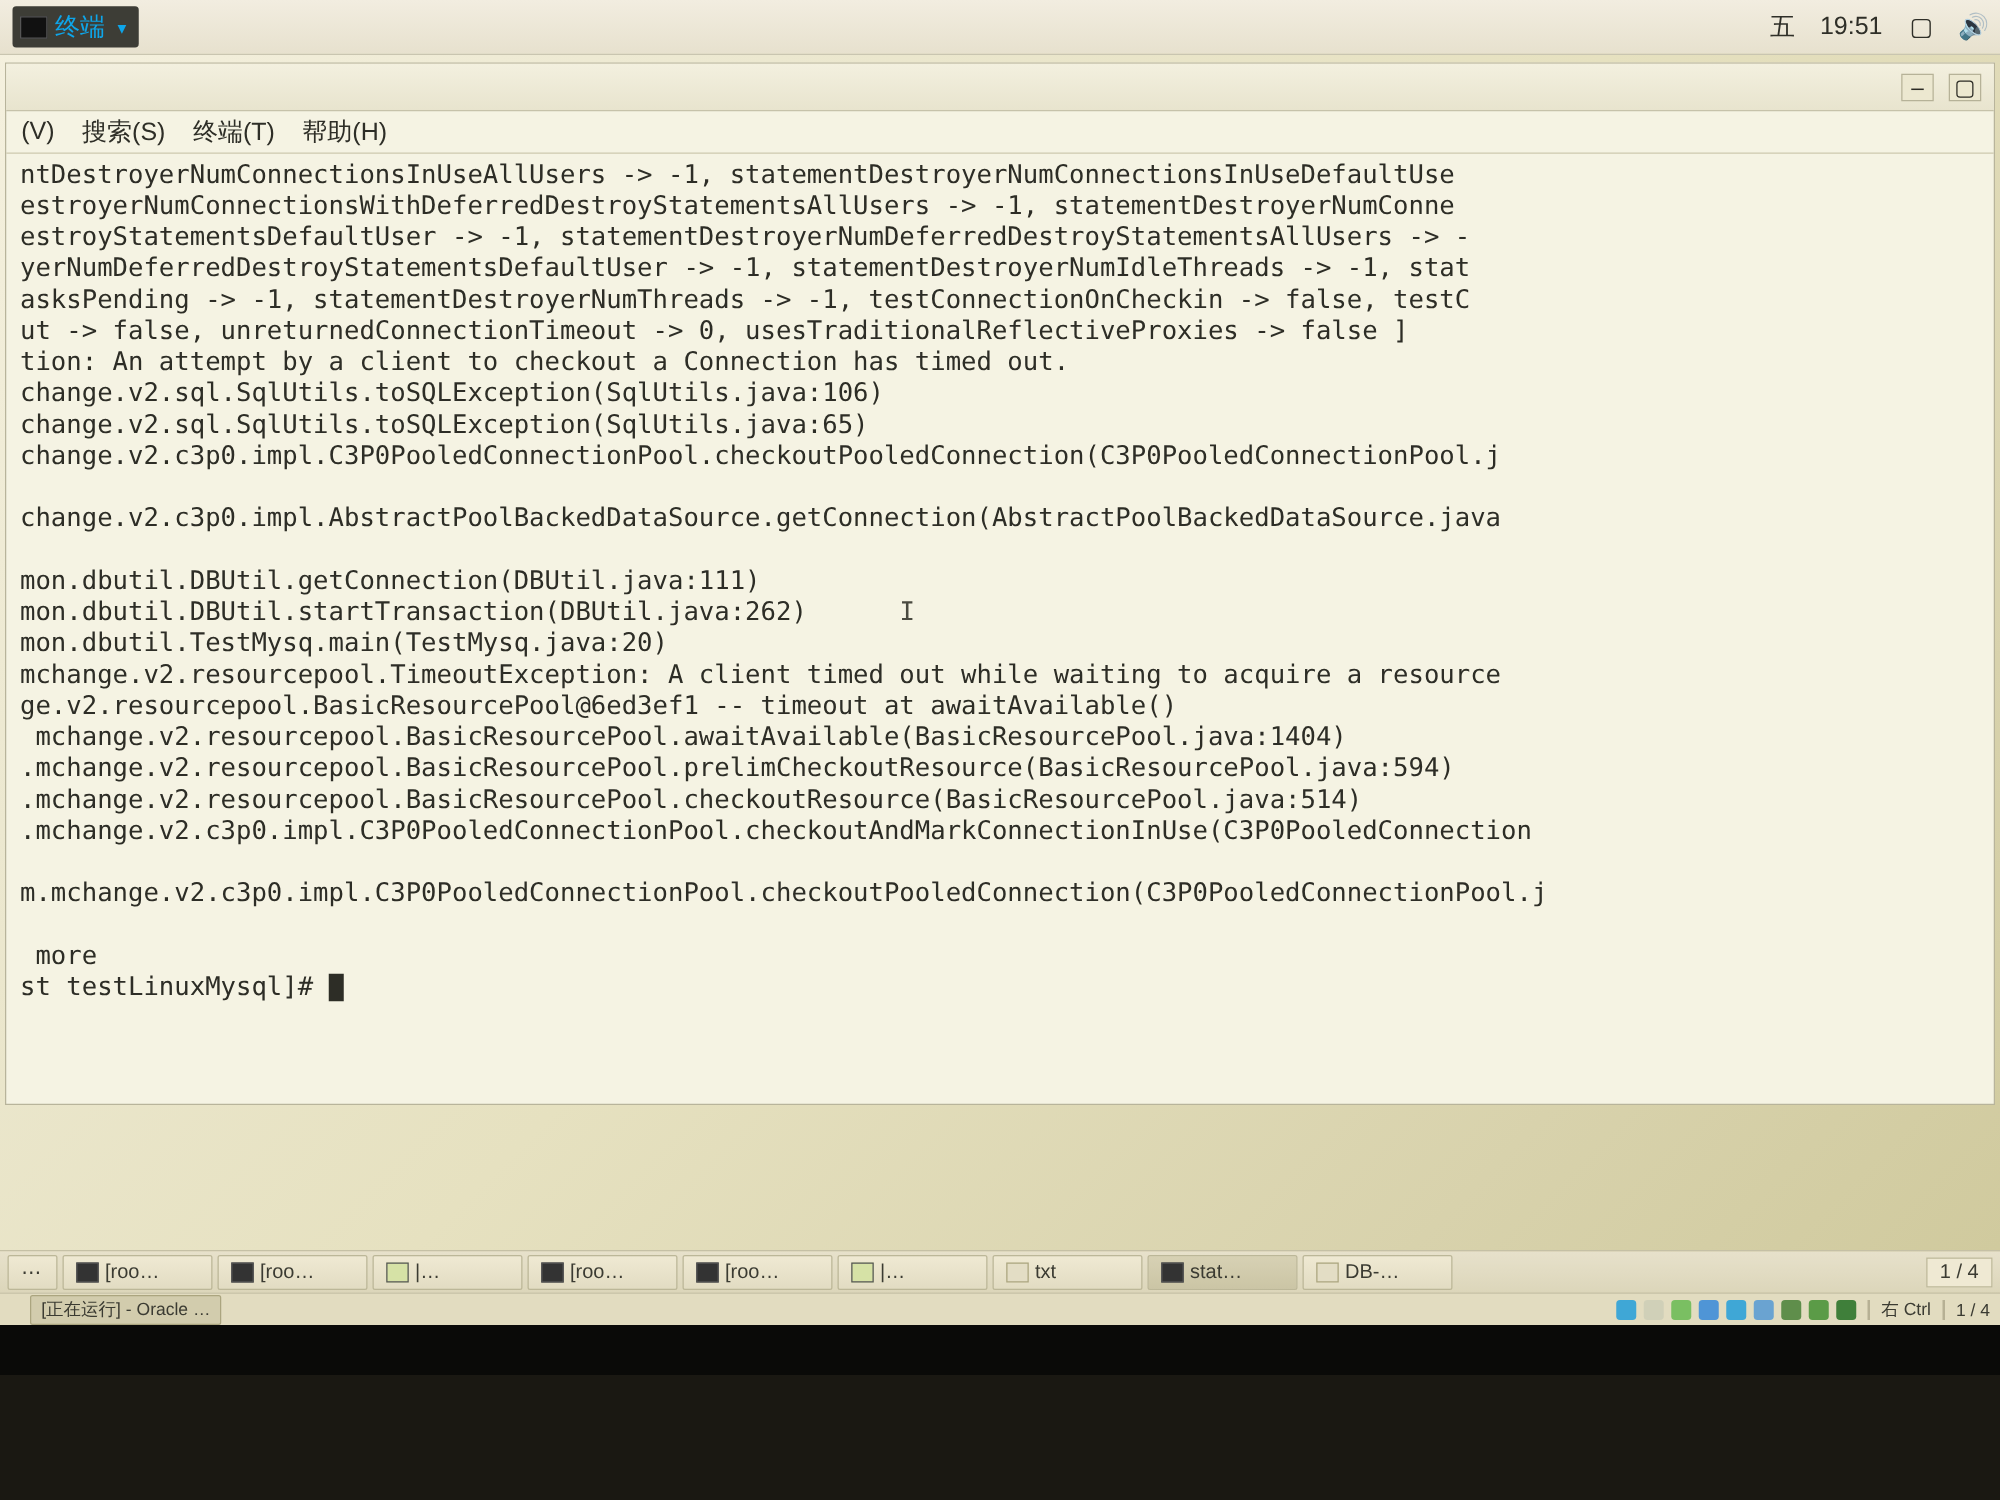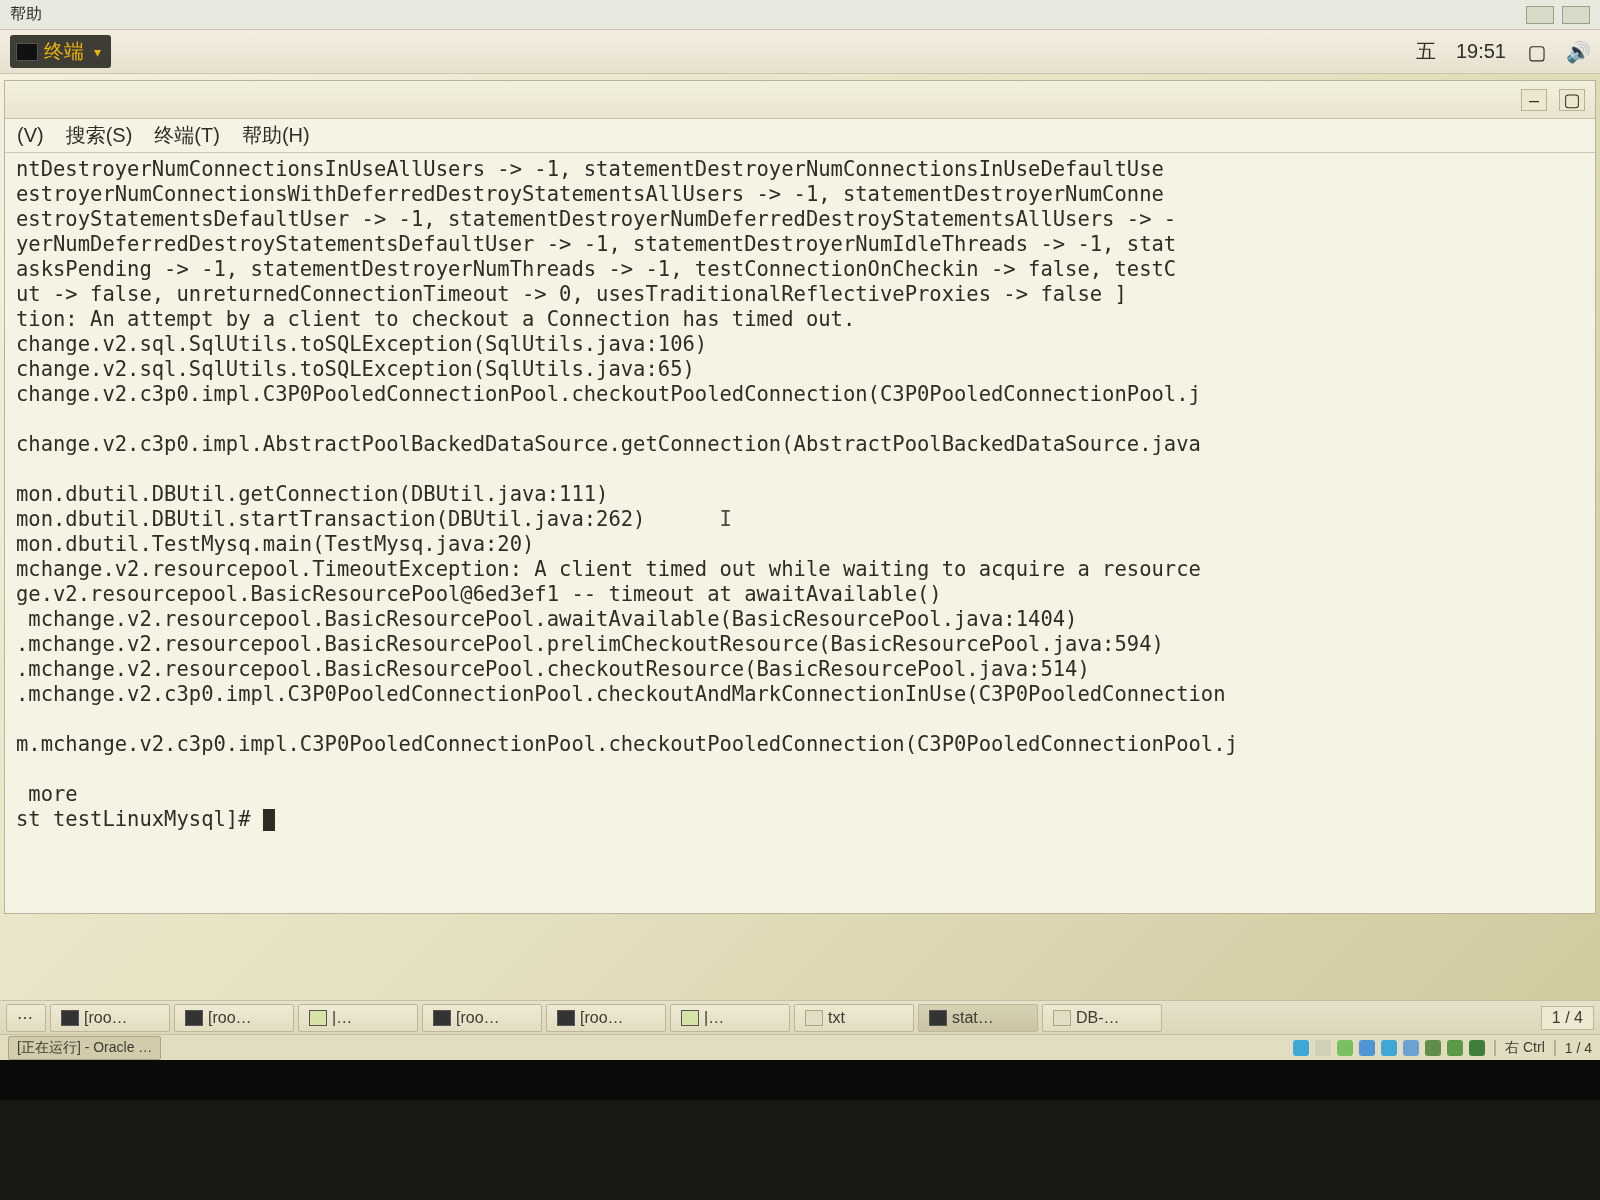--- a/index.html
+++ b/index.html
@@ -42,21 +42,21 @@
     display: flex;
     align-items: center;
     padding: 0 10px;
     font-family: sans-serif;
     font-size: 20px;
     color: #2f2f28;
     border-bottom: 1px solid #c9c5b0;
   }
   .gnome-panel .app-launcher {
     display: inline-flex; align-items: center; gap: 6px;
-    background: #3d3d36; color: #eab308; padding: 3px 10px 3px 6px;
+    background: #3d3d36; color: #0ea5e9; padding: 3px 10px 3px 6px;
     border-radius: 3px; margin-right: 8px;
   }
   .gnome-panel .app-launcher .term-icon {
     width: 22px; height: 18px; background: #111; border:1px solid #555;
   }
   .gnome-panel .dropdown-arrow { font-size: 14px; margin-left: 4px; }
   .gnome-panel .right { margin-left: auto; display: flex; align-items: center; gap: 20px; }
   .gnome-panel .tray-icon { width: 22px; height: 22px; display:inline-flex; align-items:center; justify-content:center; }
 
   
@@ -145,35 +145,28 @@
     background: #e2dcc0;
     display:flex; align-items:center; justify-content:flex-end;
     padding: 0 8px; gap:6px;
     font-family: sans-serif; font-size:14px; color:#3b3b32;
     border-top:1px solid #c5c0a5;
   }
   .tray-row .dot { width:16px; height:16px; border-radius:3px; }
   .tray-row .sep { width:2px; height:16px; background:#b6b094; margin:0 3px;}
   .tray-row .host-task {
     padding:2px 8px; background:#d2ccad; border:1px solid #aba57f; border-radius:2px;
-    margin-right:auto; margin-left:0;
+    margin-right:auto; margin-left:16px;
   }
 </style>
 </head>
 <body>
 
 <div class="screen">
 
-  <div class="host-titlebar">
-    <span>帮助</span>
-    <div class="right">
-      <span class="winbtn"></span>
-      <span class="winbtn"></span>
-    </div>
-  </div>
 
   <div class="gnome-panel">
     <span class="app-launcher">
       <span class="term-icon"></span>
       <span>终端</span>
       <span class="dropdown-arrow">▾</span>
     </span>
     <div class="right">
       <span>五</span>
       <span>19:51</span>

